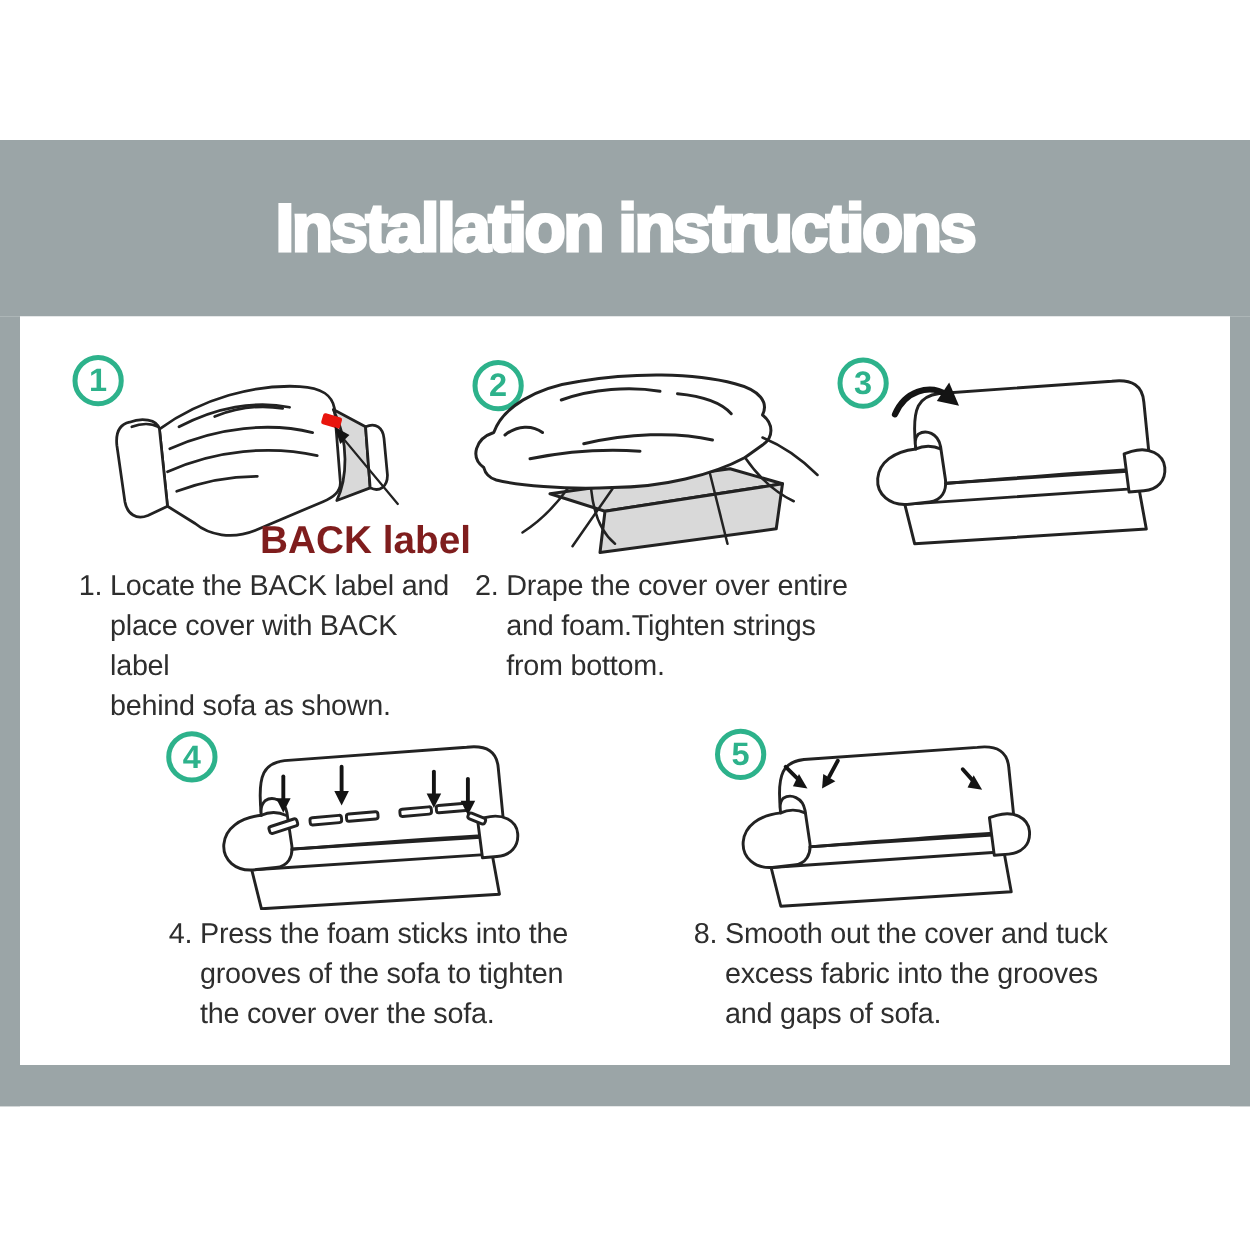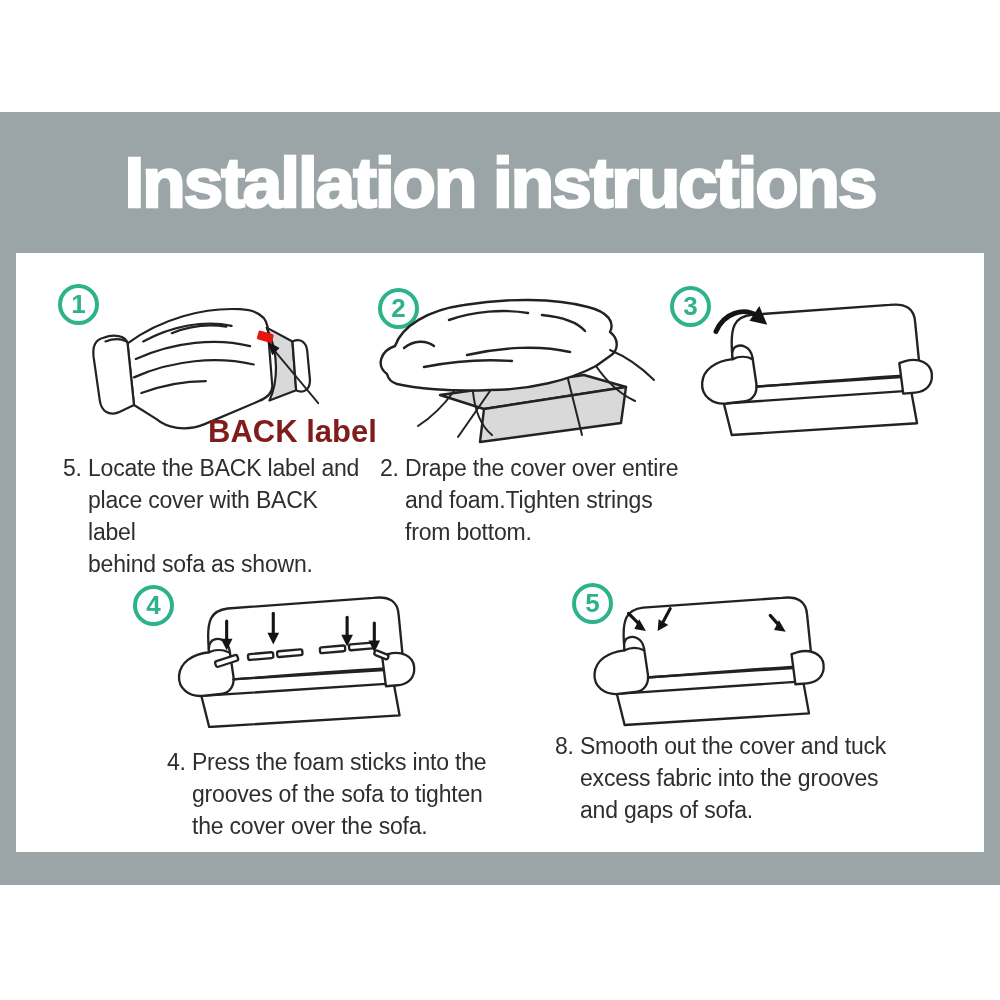--- a/index.html
+++ b/index.html
@@ -4,21 +4,21 @@
 <style>
   html,body{margin:0;padding:0;background:#fff;}
   .canvas{position:relative;width:1000px;height:1000px;background:#ffffff;overflow:hidden;
           font-family:"Liberation Sans",sans-serif;}
   
   .banner{position:absolute;left:0;top:112px;width:1000px;height:141px;background:#9ba5a7;
           display:flex;align-items:center;justify-content:center;}
   .frame-left{position:absolute;left:0;top:253px;width:16px;height:632px;background:#9ba5a7;}
   .frame-right{position:absolute;left:984px;top:253px;width:16px;height:632px;background:#9ba5a7;}
   .frame-bottom{position:absolute;left:0;top:852px;width:1000px;height:33px;background:#9ba5a7;}
-  .title{color:#ffffff;font-size:71px;font-weight:900;letter-spacing:-2px;
+  .title{color:#ffffff;font-size:54px;font-weight:900;letter-spacing:-2px;
          -webkit-text-stroke:2.5px #ffffff;white-space:nowrap;}
   
   .step{position:absolute;}
   .badge{position:absolute;width:33px;height:33px;border:4px solid #2db28b;border-radius:50%;
          color:#2db28b;font-size:26px;font-weight:700;display:flex;align-items:center;
          justify-content:center;background:#fff;}
   .illus{position:absolute;}
   .instr{position:absolute;font-size:23px;line-height:32px;color:#2e2e2e;letter-spacing:-0.2px;}
   .instr .cont{padding-left:25px;}
   .callout{position:absolute;font-size:31px;font-weight:600;color:#7f1d1d;white-space:nowrap;}
@@ -54,21 +54,21 @@
       <path class="ln" d="M58,64 C100,45 146,41 182,50"></path>
       <path class="ln" d="M56,84 C98,65 146,61 186,70"></path>
       <path class="ln" d="M97,36 C117,28 138,26 156,29"></path>
       <path class="ln" d="M64,101 C88,92 112,88 134,88"></path>
       <rect x="190" y="35" width="17" height="10" rx="2" fill="#e8150d" transform="rotate(16 199 40)"></rect>
       <path class="thin" d="M206,52 L256,112"></path>
       <path class="blk" d="M201,45 L214,52 L206,60 Z"></path>
     </svg>
     <div class="callout" style="left:153px;top:134px;">BACK label</div>
     <div class="instr" style="left:8px;top:172px;width:305px;">
-      <div>5. Locate the BACK label and</div>
+      <div>1. Locate the BACK label and</div>
       <div class="cont">place cover with BACK label</div>
       <div class="cont">behind sofa as shown.</div>
     </div>
   </div>
 
   <div class="step" style="left:370px;top:283px;width:312px;height:290px;">
     <div class="badge" style="left:8px;top:5px;">2</div>
     <svg class="illus" style="left:2px;top:12px;" width="305" height="150" viewBox="0 0 305 150">
       <path class="fg" d="M68,100 L212,80 L254,92 L112,114 Z"></path>
       <path class="fg" d="M112,114 L254,92 L249,128 L108,147 Z"></path>
@@ -123,21 +123,21 @@
       <rect class="fw" x="214" y="62" width="15" height="5" rx="2" transform="rotate(22 221 64)"></rect>
       <path class="arr" d="M62,30 L62,50"></path>
       <path class="blk" d="M62,60 L56,48 L68,48 Z"></path>
       <path class="arr" d="M110,22 L110,44"></path>
       <path class="blk" d="M110,54 L104,42 L116,42 Z"></path>
       <path class="arr" d="M186,26 L186,46"></path>
       <path class="blk" d="M186,56 L180,44 L192,44 Z"></path>
       <path class="arr" d="M214,32 L214,52"></path>
       <path class="blk" d="M214,62 L208,50 L220,50 Z"></path>
     </svg>
-    <div class="instr" style="left:5px;top:164px;width:340px;margin-left:32px;">
+    <div class="instr" style="left:5px;top:148px;width:340px;">
       <div>4. Press the foam sticks into the</div>
       <div class="cont">grooves of the sofa to tighten</div>
       <div class="cont">the cover over the sofa.</div>
     </div>
   </div>
 
   <div class="step" style="left:552px;top:580px;width:390px;height:245px;">
     <div class="badge" style="left:20px;top:3px;">5</div>
     <svg class="illus" style="left:28px;top:12px;" width="262" height="136" viewBox="0 0 270 140">
       <path class="fw" d="M46,60 C42,26 49,18 65,16 L208,6 C225,4 233,10 234,23 L238,62 L224,78 L68,88 Z"></path>

